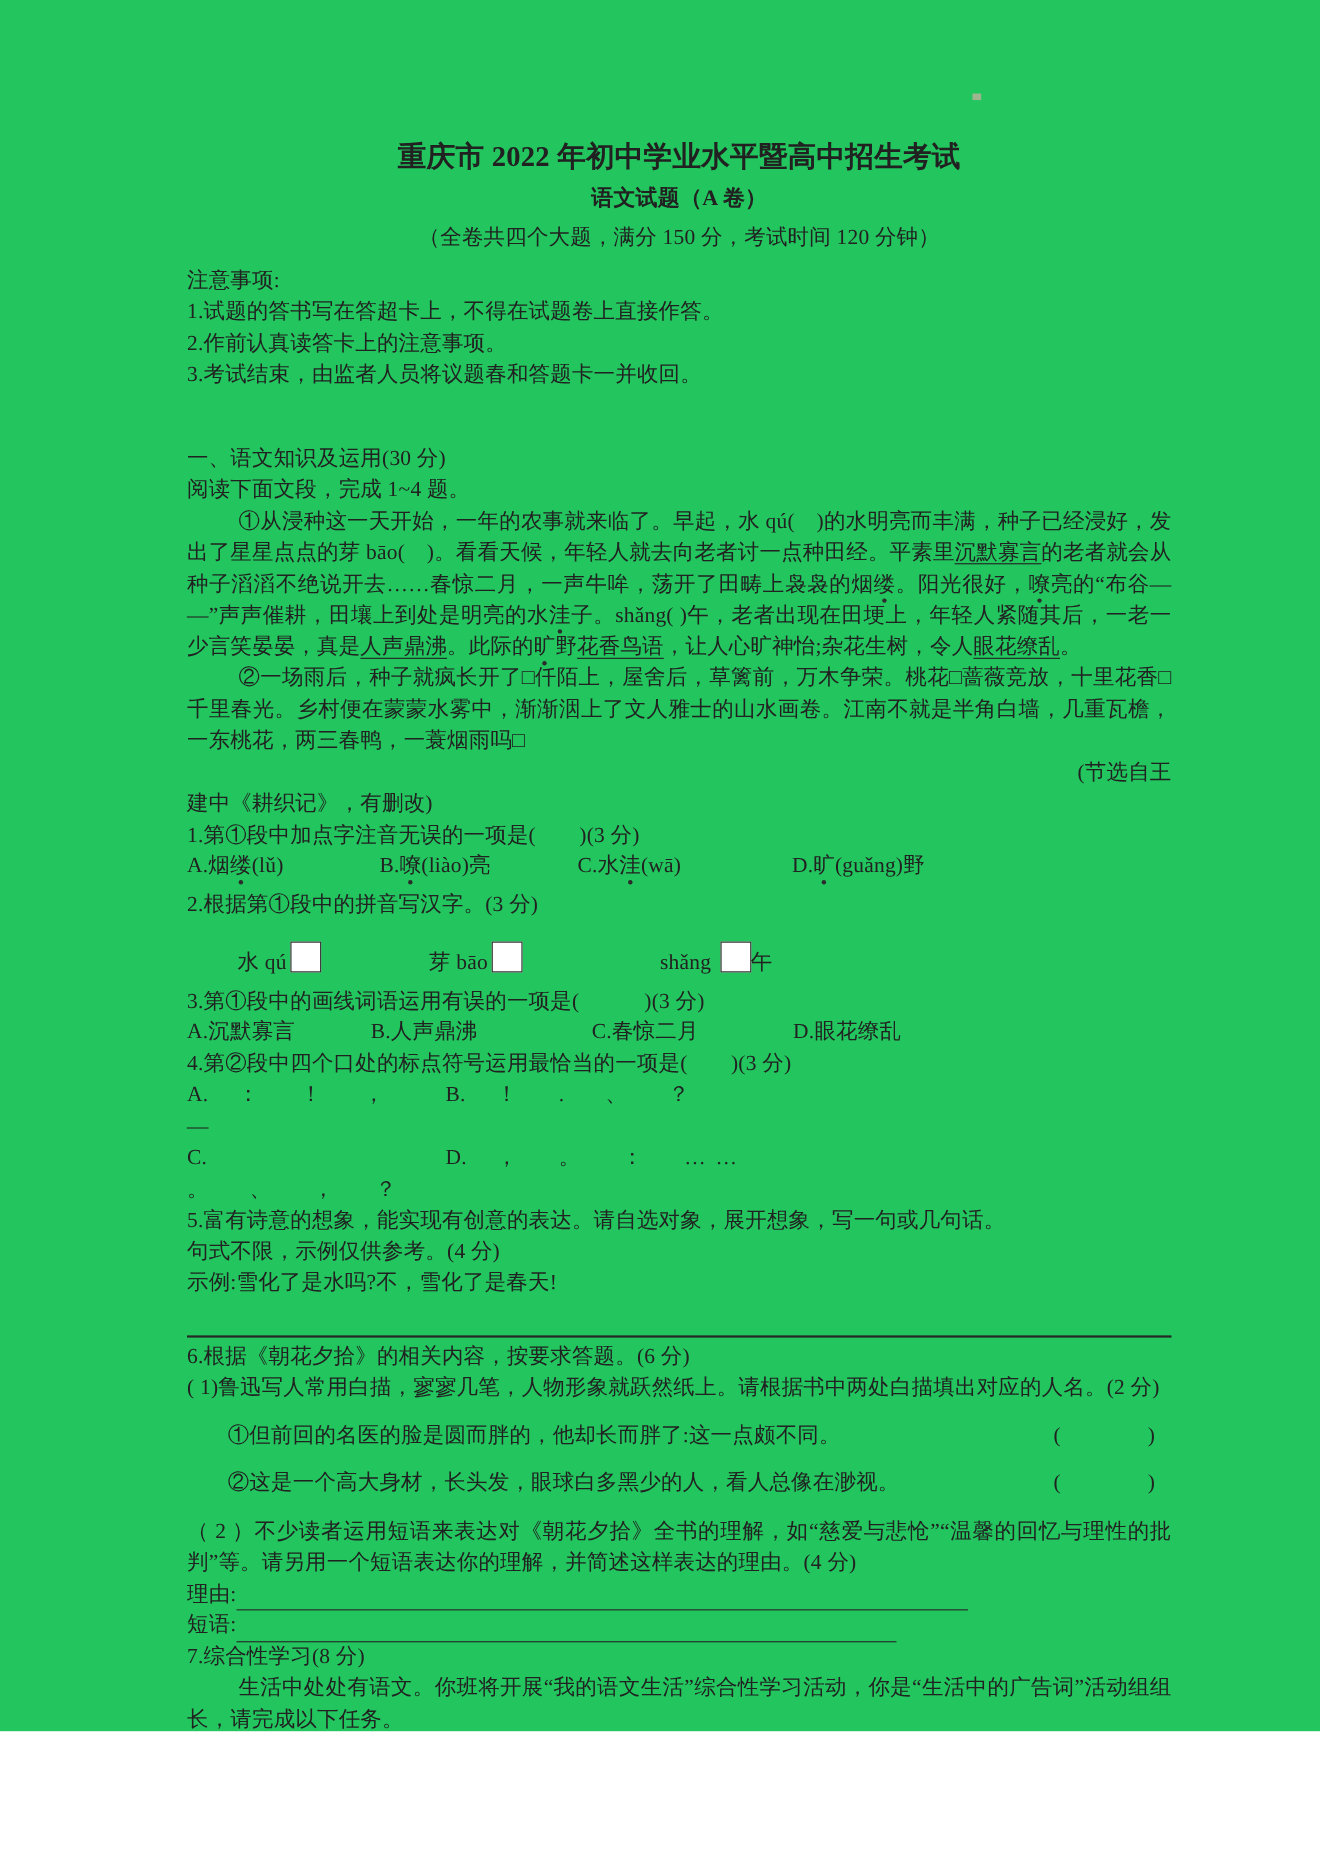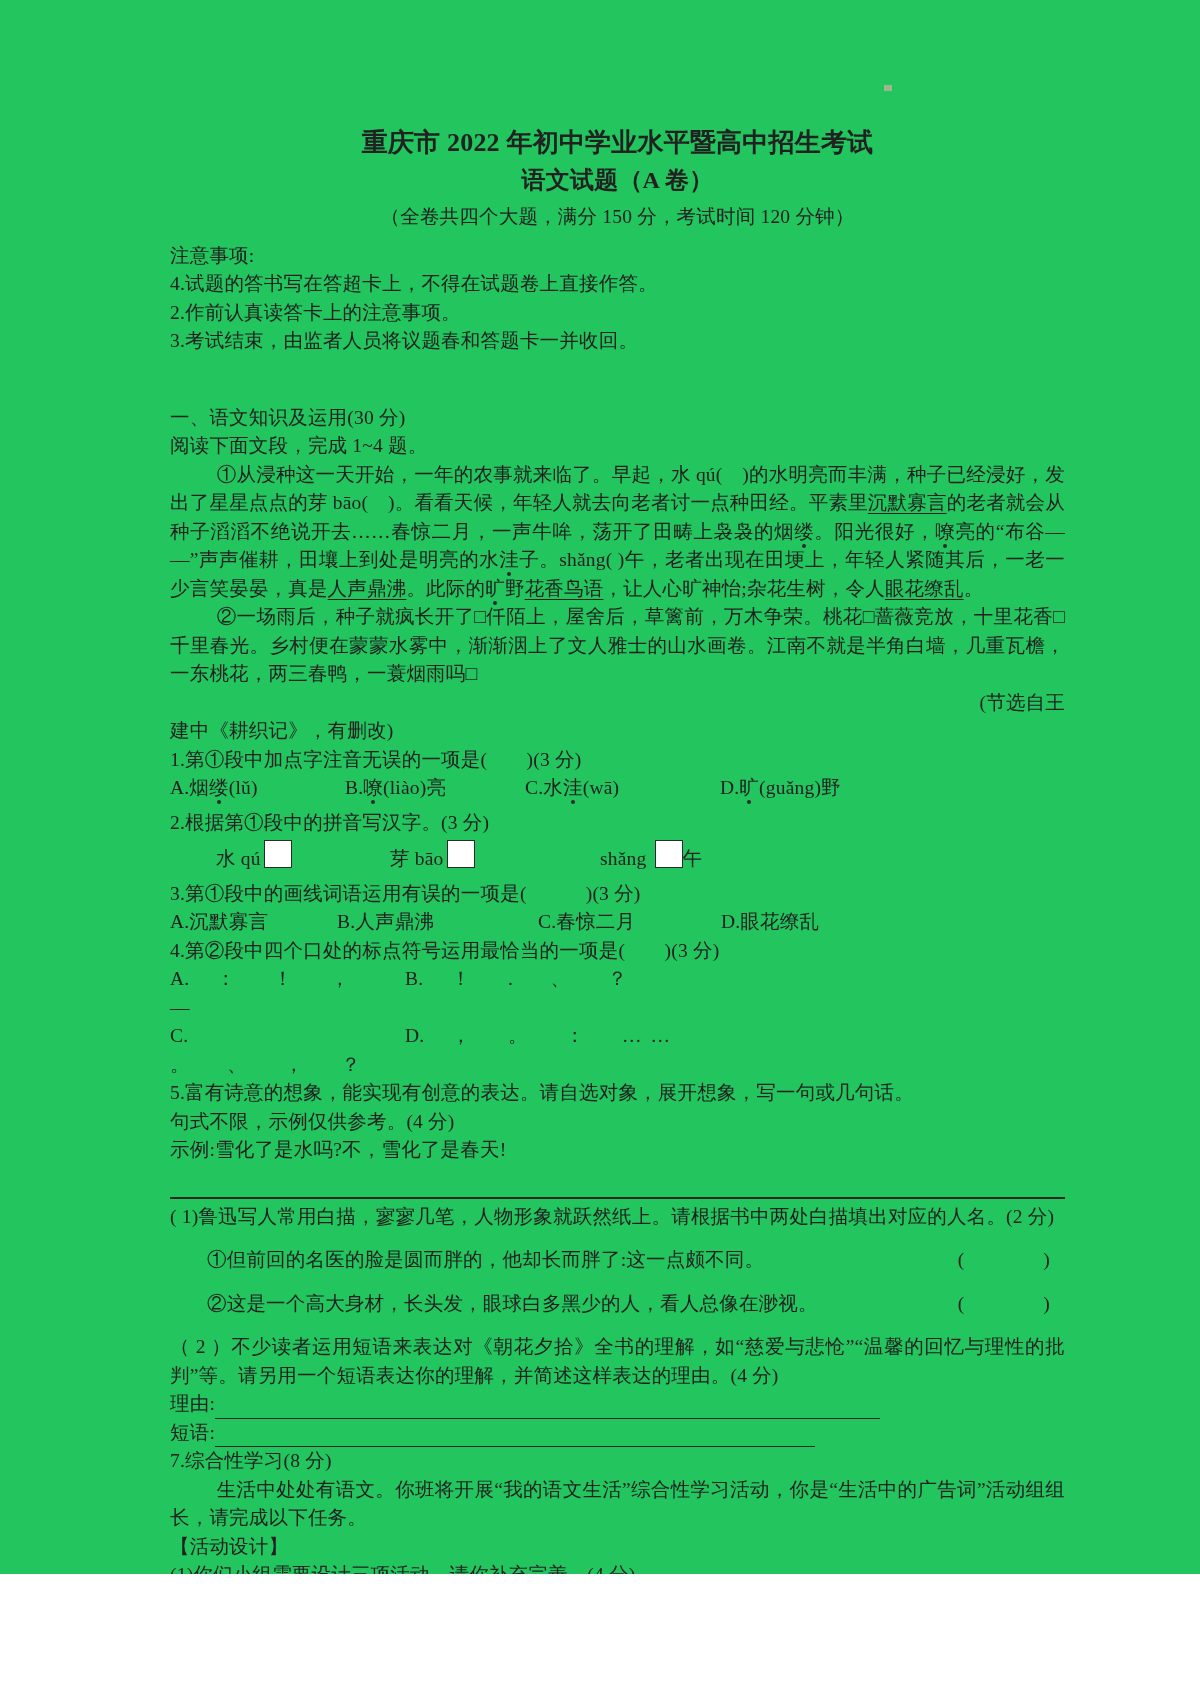--- a/index.html
+++ b/index.html
@@ -1,35 +1,35 @@
 <!DOCTYPE html>
 <html><head>
 <meta charset="utf-8">
 <style>
   html,body{margin:0;padding:0;background:#ffffff;}
   .page{position:relative;width:1200px;height:1574px;background:#22c55e;overflow:hidden;
         font-family:Liberation Serif, serif;color:#212121;}
   .content{position:absolute;left:170px;top:0;width:895px;font-size:19.5px;line-height:28.5px;
            letter-spacing:0.2px;}
   .t1{margin:0;padding-top:126px;text-align:center;font-size:26px;font-weight:bold;line-height:34px;}
-  .t2{margin:4px 0 0 0;text-align:center;font-size:24px;font-weight:bold;line-height:32px;}
+  .t2{margin:4px 0 0 0;text-align:center;font-size:20px;font-weight:bold;line-height:32px;}
   .meta{margin-top:7px;text-align:center;font-size:19.5px;}
   .ln{margin:0;}
   .mt10{margin-top:10px;} .mt28{margin-top:28px;} .mt6{margin-top:6px;}
   .para{margin:0;text-align:justify;text-indent:2.4em;}
   .nojust{text-align:left;}
   .uline{text-decoration:underline;text-underline-offset:4px;text-decoration-thickness:1px;}
   .zdot{position:relative;}
   .zdot::after{content:"";position:absolute;left:50%;margin-left:-2px;bottom:-6px;width:4px;height:4px;
                border-radius:50%;background:#2b2b2b;}
   .src-r{text-align:right;margin:0;}
   .optrow{display:flex;margin:0;}
   .c1{width:175px;} .c2{width:180px;} .c3{width:195px;}
   .d1{width:167px;} .d2{width:201px;} .d3{width:183px;}
-  .q2row{display:flex;padding-left:46px;margin-top:3px;align-items:center;}
+  .q2row{display:flex;padding-left:46px;margin-top:19px;align-items:center;}
   .q2i1{width:174px;} .q2i2{width:210px;}
   .wbox{display:inline-block;width:26px;height:26px;border:1.6px solid #2a2a2a;
         vertical-align:-3px;margin-left:3px;background:#fff;}
   .q4row{display:flex;margin:0;}
   .qc{width:235px;}
   .q4label{display:inline-block;width:46px;}
   .q4marks{letter-spacing:9px;}
   .fullline{border-bottom:2.2px solid #262626;height:26px;margin:6px 0 4px 0;}
   .subline{display:flex;justify-content:space-between;padding-left:22px;margin:15px;}
   .blankline{display:flex;align-items:flex-end;margin:0;}
@@ -42,21 +42,21 @@
 
 <div class="page">
   <div class="speck"></div>
   <div class="content">
 
     <h1 class="t1">重庆市 2022 年初中学业水平暨高中招生考试</h1>
     <h2 class="t2">语文试题（A 卷）</h2>
     <div class="meta">（全卷共四个大题，满分 150 分，考试时间 120 分钟）</div>
 
     <p class="ln mt10">注意事项:</p>
-    <p class="ln">4.试题的答书写在答超卡上，不得在试题卷上直接作答。</p>
+    <p class="ln">1.试题的答书写在答超卡上，不得在试题卷上直接作答。</p>
     <p class="ln">2.作前认真读答卡上的注意事项。</p>
     <p class="ln">3.考试结束，由监者人员将议题春和答题卡一并收回。</p>
 
     <p class="ln mt28" style="margin-top:48px;">一、语文知识及运用(30 分)</p>
     <p class="ln">阅读下面文段，完成 1~4 题。</p>
 
     <p class="para"><span>①从浸种这一天开始，一年的农事就来临了。早起，水 qú(　)的水明亮而丰满，种子已经浸好，发出了星星点点的芽 bāo(　)。看看天候，年轻人就去向老者讨一点种田经。平素里</span><span class="uline">沉默寡言</span><span>的老者就会从种子滔滔不绝说开去……春惊二月，一声牛哞，荡开了田畴上袅袅的烟</span><span class="zdot">缕</span><span>。阳光很好，</span><span class="zdot">嘹</span><span>亮的“布谷— —”声声催耕，田壤上到处是明亮的水</span><span class="zdot">洼</span><span>子。shǎng( )午，老者出现在田埂上，年轻人紧随其后，一老一少言笑晏晏，真是</span><span class="uline">人声鼎沸</span><span>。此际的</span><span class="zdot">旷</span><span>野</span><span class="uline">花香鸟语</span><span>，让人心旷神怡;杂花生树，令人</span><span class="uline">眼花缭乱</span><span>。</span></p>
 
     <p class="para">②一场雨后，种子就疯长开了□仟陌上，屋舍后，草篱前，万木争荣。桃花□蔷薇竞放，十里花香□千里春光。乡村便在蒙蒙水雾中，渐渐洇上了文人雅士的山水画卷。江南不就是半角白墙，几重瓦檐，一东桃花，两三春鸭，一蓑烟雨吗□</p>
     <p class="src-r">(节选自王</p>
@@ -93,20 +93,21 @@
     <div class="q4row">
       <span class="qc"><span class="q4label">C.</span><span class="q4marks">。　、　，　？</span></span>
       <span><span class="q4label">D.</span><span class="q4marks">，　。　：　……</span></span>
     </div>
 
     <p class="ln">5.富有诗意的想象，能实现有创意的表达。请自选对象，展开想象，写一句或几句话。</p>
     <p class="ln">句式不限，示例仅供参考。(4 分)</p>
     <p class="ln">示例:雪化了是水吗?不，雪化了是春天!</p>
     <div class="fullline"></div>
 
+    <p class="ln">6.根据《朝花夕拾》的相关内容，按要求答题。(6 分)</p>
     <p class="ln nojust" style="text-align:justify;">( 1)鲁迅写人常用白描，寥寥几笔，人物形象就跃然纸上。请根据书中两处白描填出对应的人名。(2 分)</p>
     <div class="subline">
       <span>①但前回的名医的脸是圆而胖的，他却长而胖了:这一点颇不同。</span>
       <span>(　　　　)</span>
     </div>
     <div class="subline">
       <span>②这是一个高大身材，长头发，眼球白多黑少的人，看人总像在渺视。</span>
       <span>(　　　　)</span>
     </div>
     <p class="ln" style="text-align:justify;">（ 2 ）不少读者运用短语来表达对《朝花夕拾》全书的理解，如“慈爱与悲怆”“温馨的回忆与理性的批判”等。请另用一个短语表达你的理解，并简述这样表达的理由。(4  分)</p>

